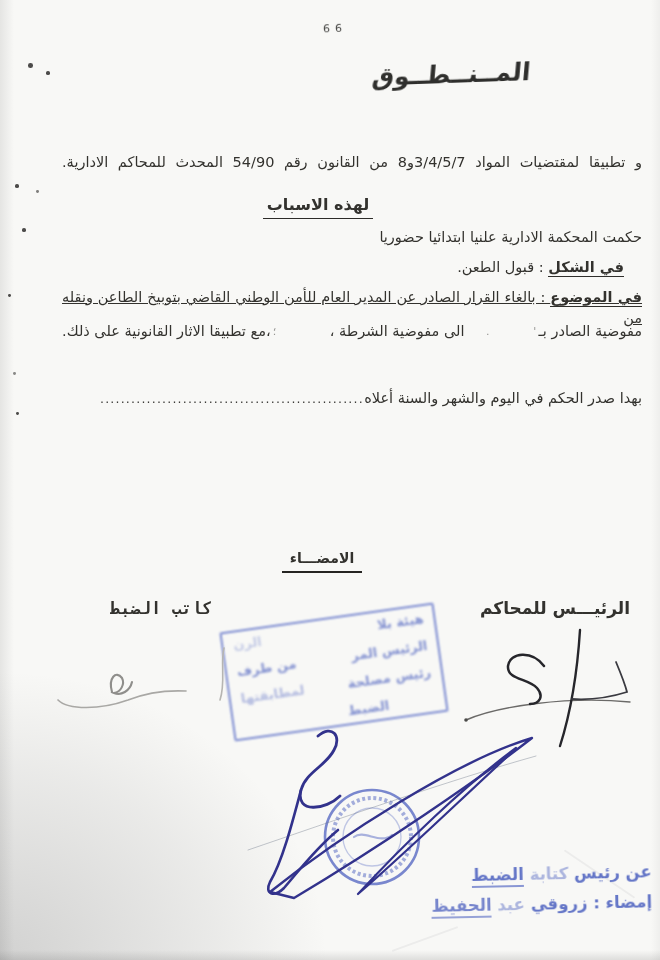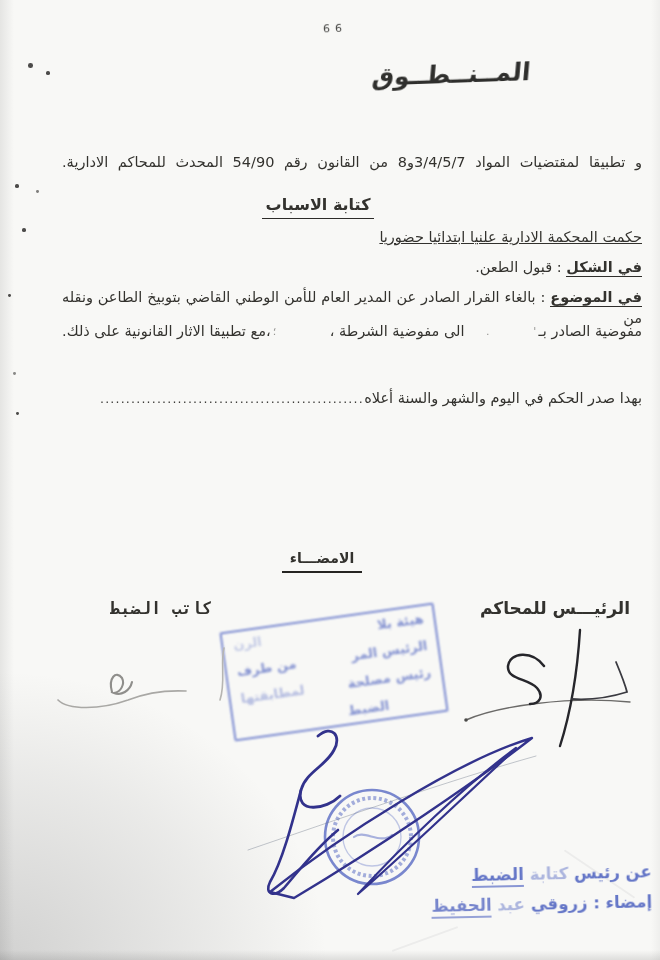--- a/index.html
+++ b/index.html
@@ -71,30 +71,30 @@
   <div class="dot" style="left:8px;top:294px;width:3px;height:3px;"></div>
   <div class="dot" style="left:13px;top:372px;width:3px;height:3px;opacity:.55;"></div>
   <div class="dot" style="left:16px;top:412px;width:3px;height:3px;"></div>
 
   <div class="page-num">66</div>
   <div class="doc-title">المــنــطــوق</div>
 
   <div class="t just" style="top:152px;right:18px;left:62px;">و تطبيقا لمقتضيات المواد 3/4/5/7و8 من القانون رقم 54/90 المحدث للمحاكم الادارية.</div>
 
   <div class="t center-line" style="top:193px;transform:translateX(-12px);">
-    <span class="heading-underline">كتابة الاسباب</span>
+    <span class="heading-underline">لهذه الاسباب</span>
   </div>
 
-  <div class="t" style="top:227px;right:18px;text-align:left;text-decoration:underline;">حكمت المحكمة الادارية علنيا ابتدائيا حضوريا</div>
+  <div class="t" style="top:227px;right:18px;text-align:left;">حكمت المحكمة الادارية علنيا ابتدائيا حضوريا</div>
 
-  <div class="t" style="top:257px;right:18px;text-align:right;">
+  <div class="t" style="top:257px;right:36px;text-align:right;">
     <span class="lbl">في الشكل</span><span> : قبول الطعن.</span>
   </div>
 
-  <div class="t just" style="top:287px;right:18px;left:62px;">
+  <div class="t just" style="top:287px;right:18px;left:62px;text-decoration:underline;">
     <span class="lbl">في الموضوع</span><span> : بالغاء القرار الصادر عن المدير العام للأمن الوطني القاضي بتوبيخ الطاعن ونقله من</span>
   </div>
 
   <div class="t flexline" style="top:321px;right:18px;left:62px;">
     <span>مفوضية الصادر بـ</span>
     <span class="gap-mark" style="width:70px;word-spacing:40px;">' .</span>
     <span>الى مفوضية الشرطة ،</span>
     <span class="gap-mark" style="width:55px;text-align:left;">؛</span>
     <span>،مع تطبيقا الاثار القانونية على ذلك.</span>
   </div>

